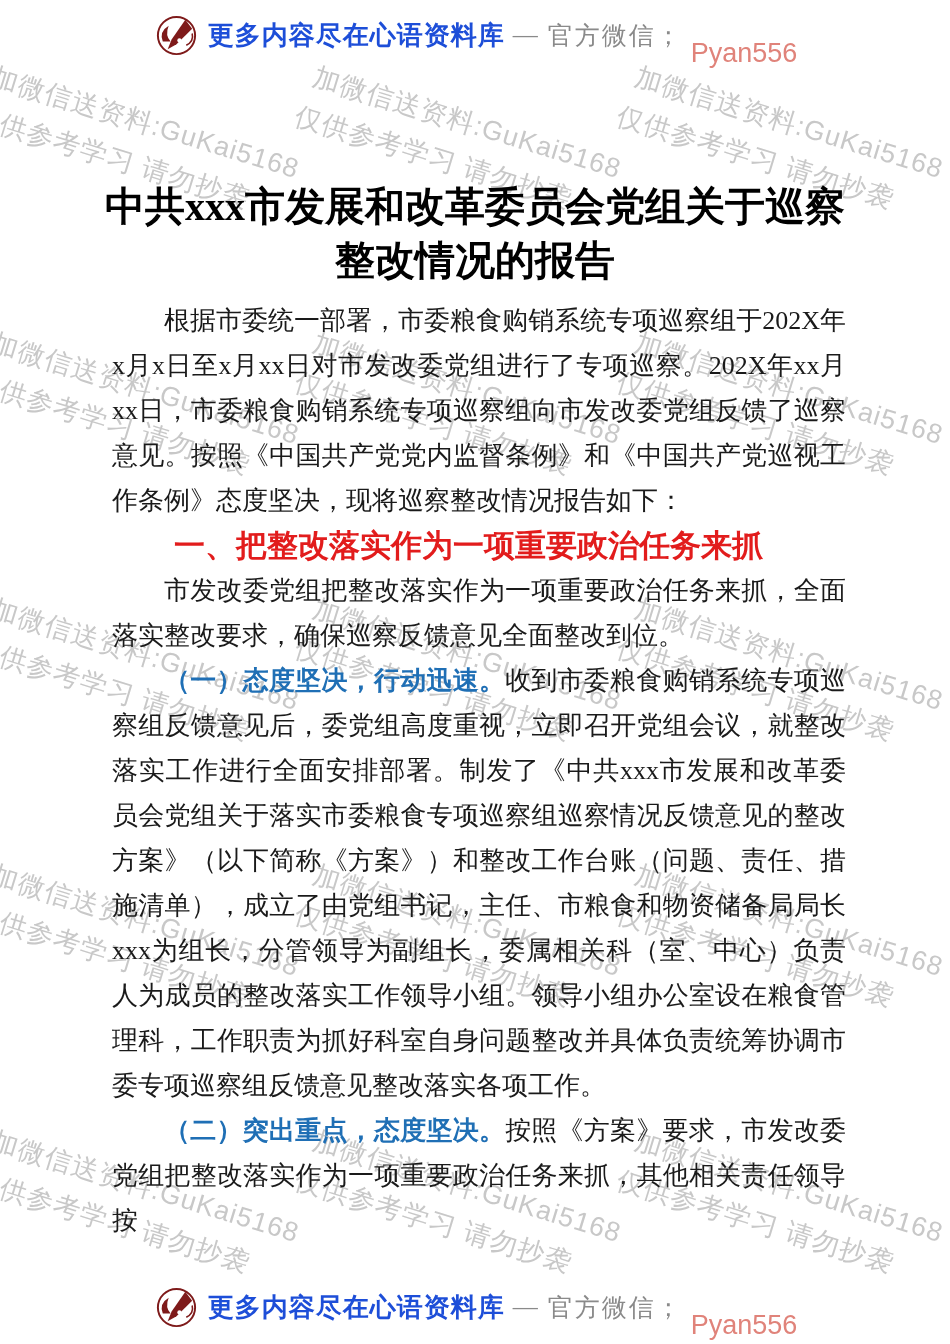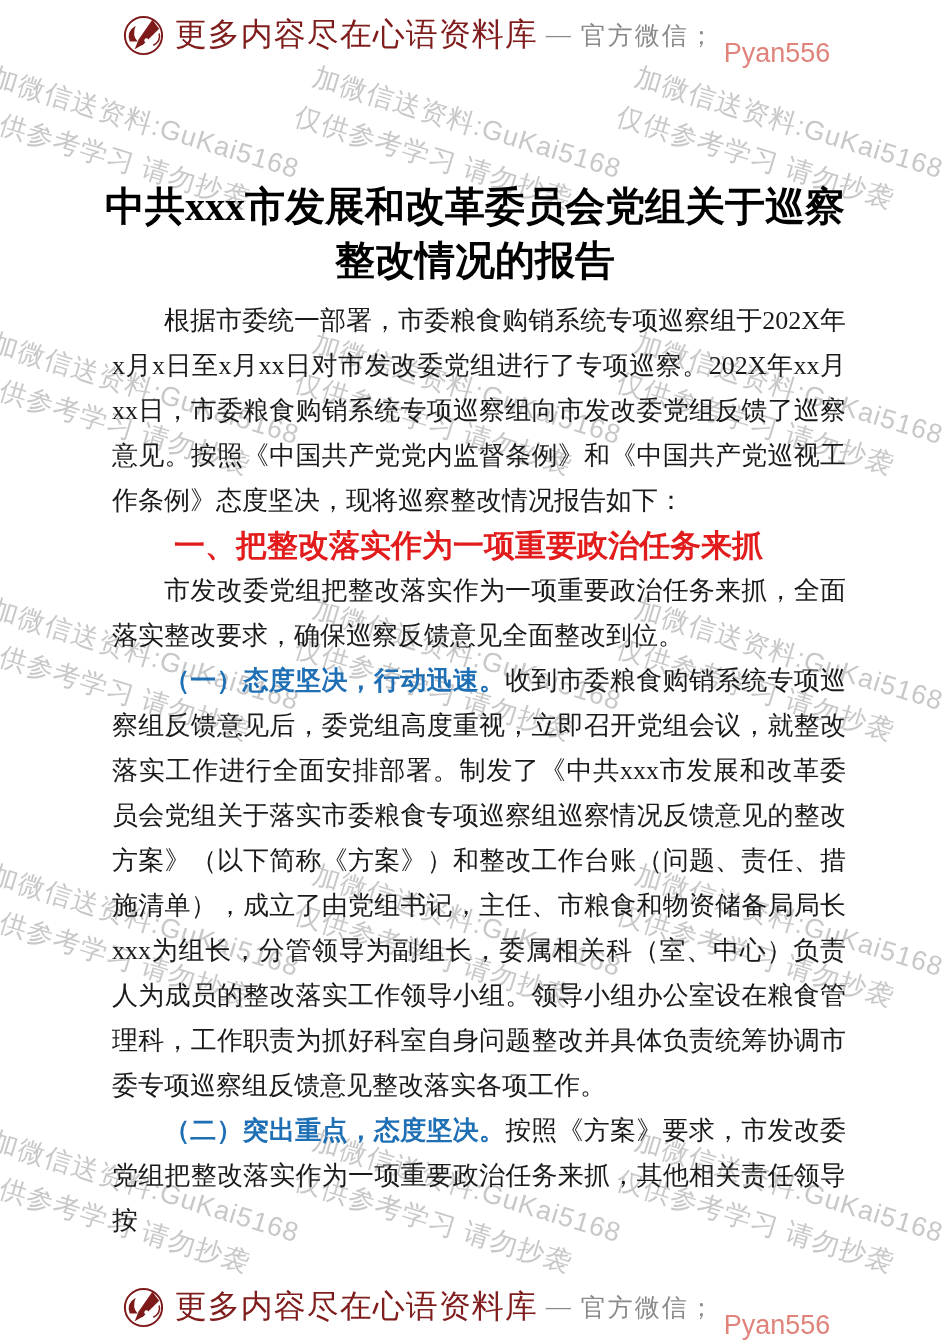--- a/index.html
+++ b/index.html
@@ -33,21 +33,21 @@
   
   .banner {
     position:absolute; left:0; width:100%;
     display:flex; justify-content:center; align-items:center;
     gap:8px; height:50px;
   }
   .banner.top { top:10px; }
   .banner.bottom { top:1282px; }
   .banner .logo-box { width:47px; height:47px; flex:0 0 auto; }
   .brand-text {
-    color:#7f1d1d; font-weight:normal; font-size:32px;
+    color:#1d4ed8; font-weight:bold; font-size:26px;
     font-family:"Liberation Serif", serif; letter-spacing:1px;
   }
   .wechat-label {
     color:#8a8a8a; font-size:25px; letter-spacing:2px;
     font-family:"Liberation Serif", serif;
   }
   .wechat-account {
     color:#e0837a; font-size:27px;
     font-family:"Liberation Sans", sans-serif;
     margin-top:36px;

